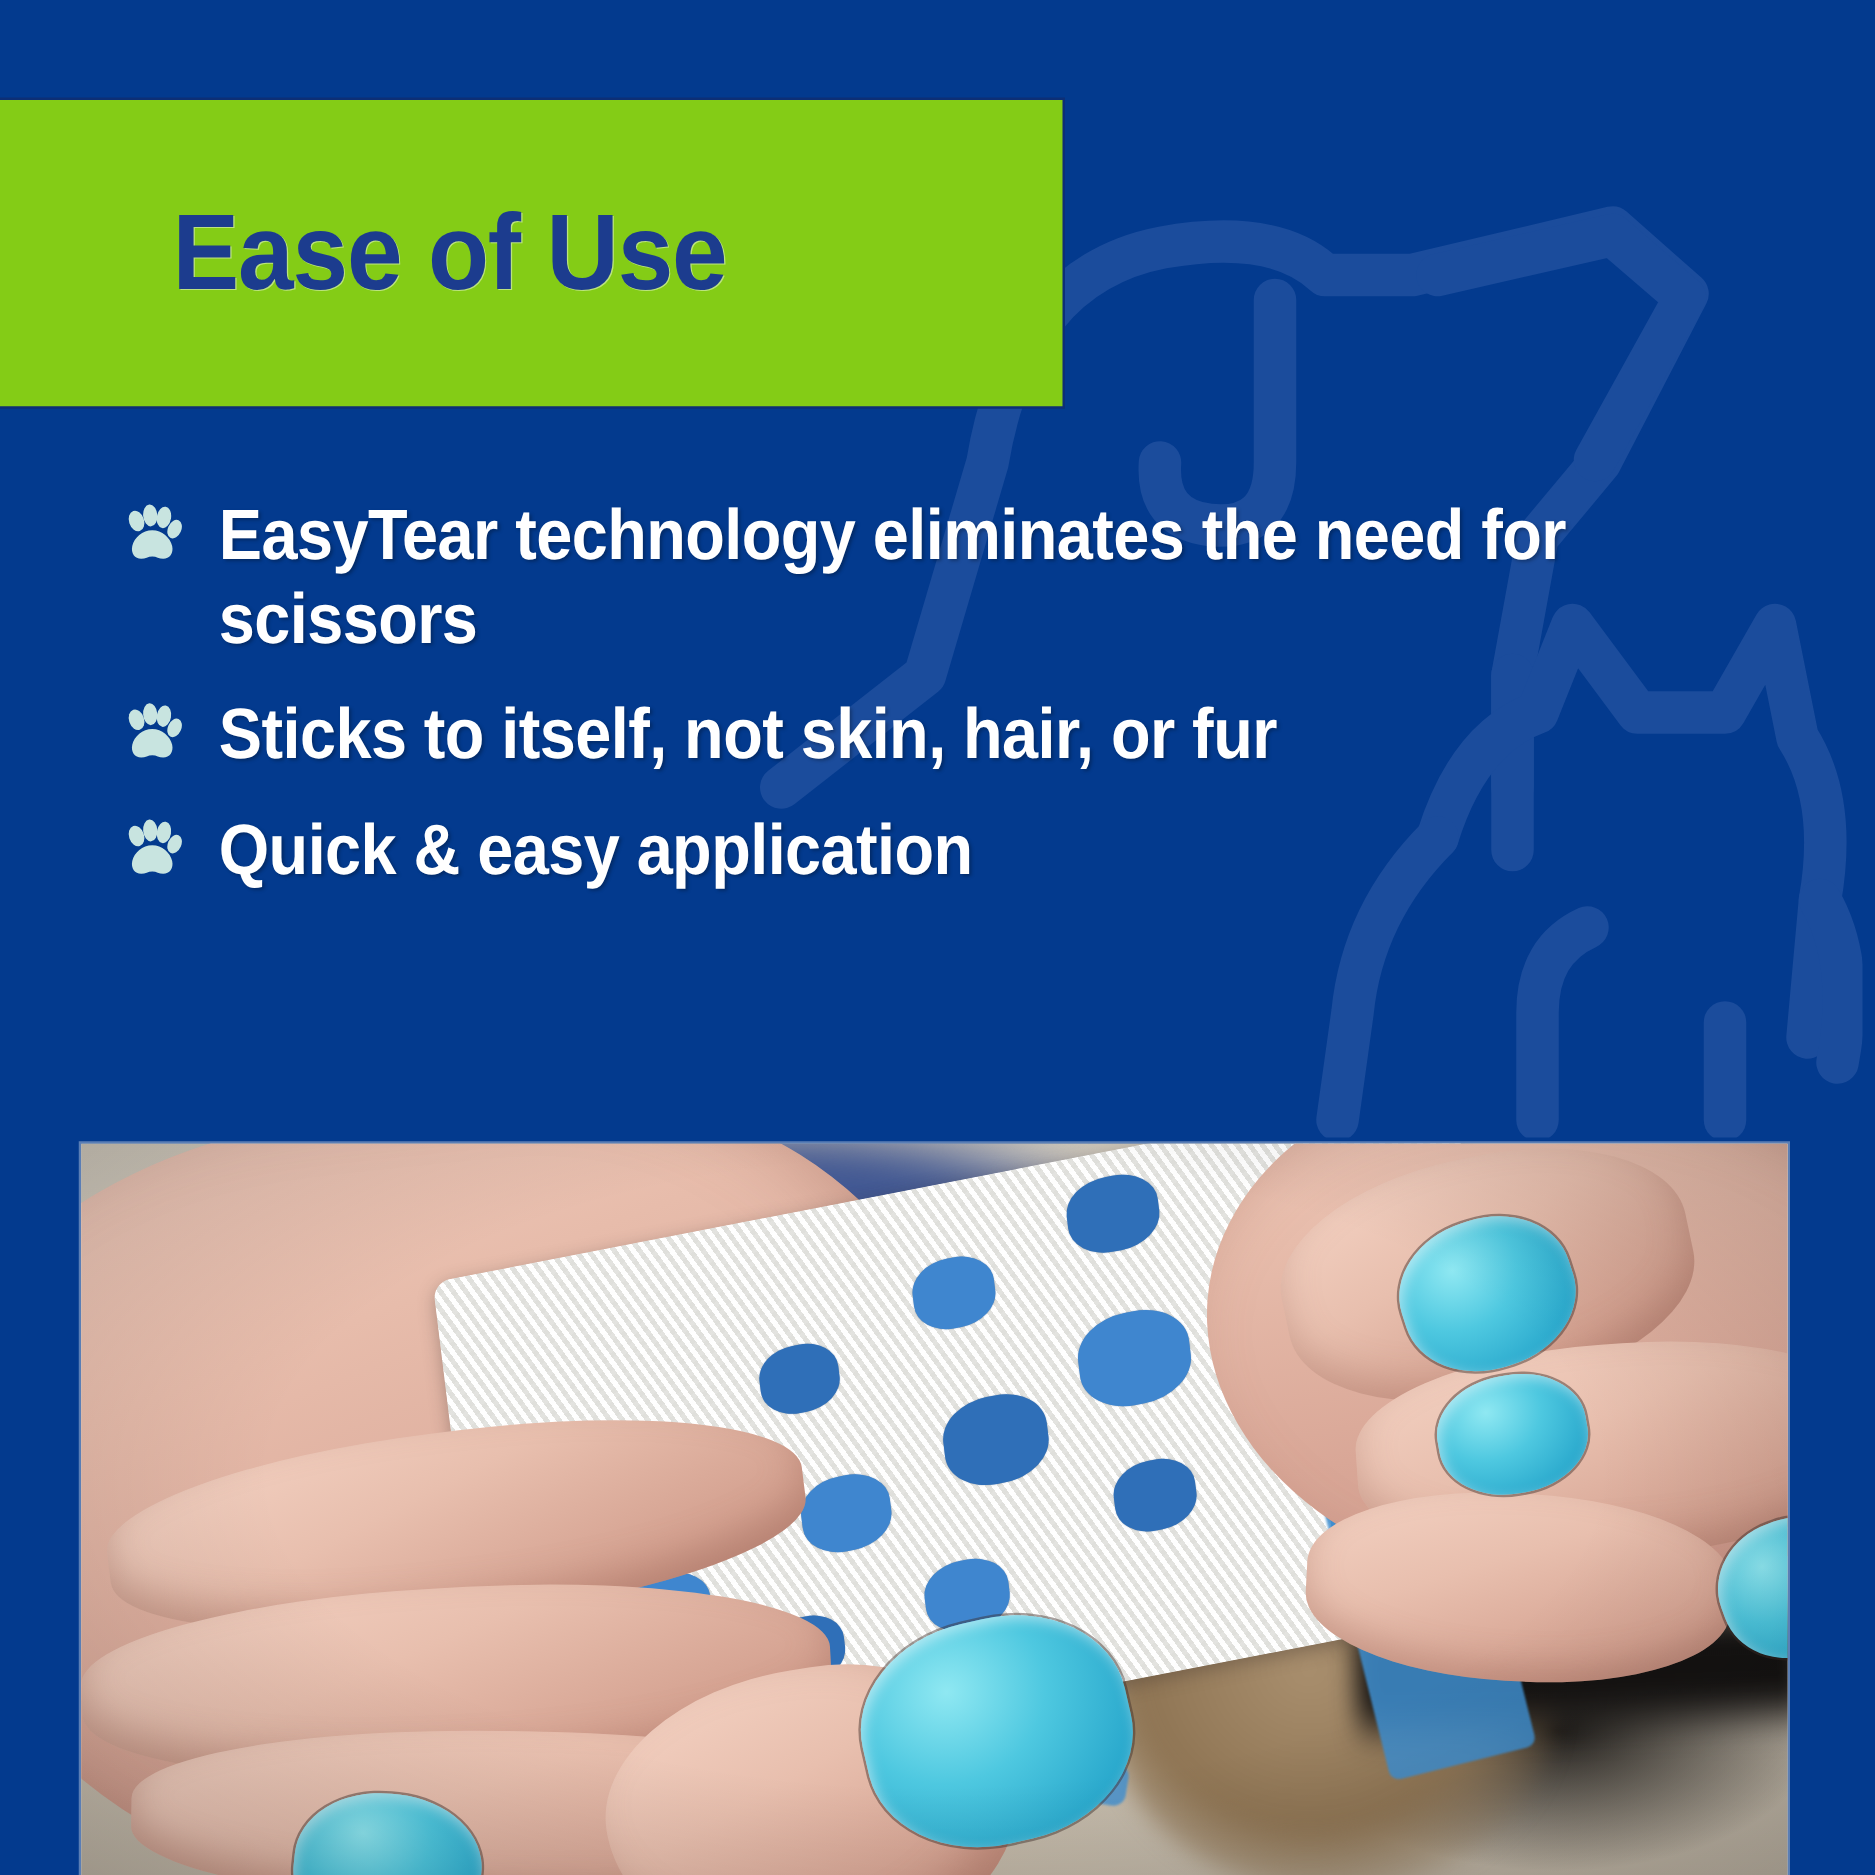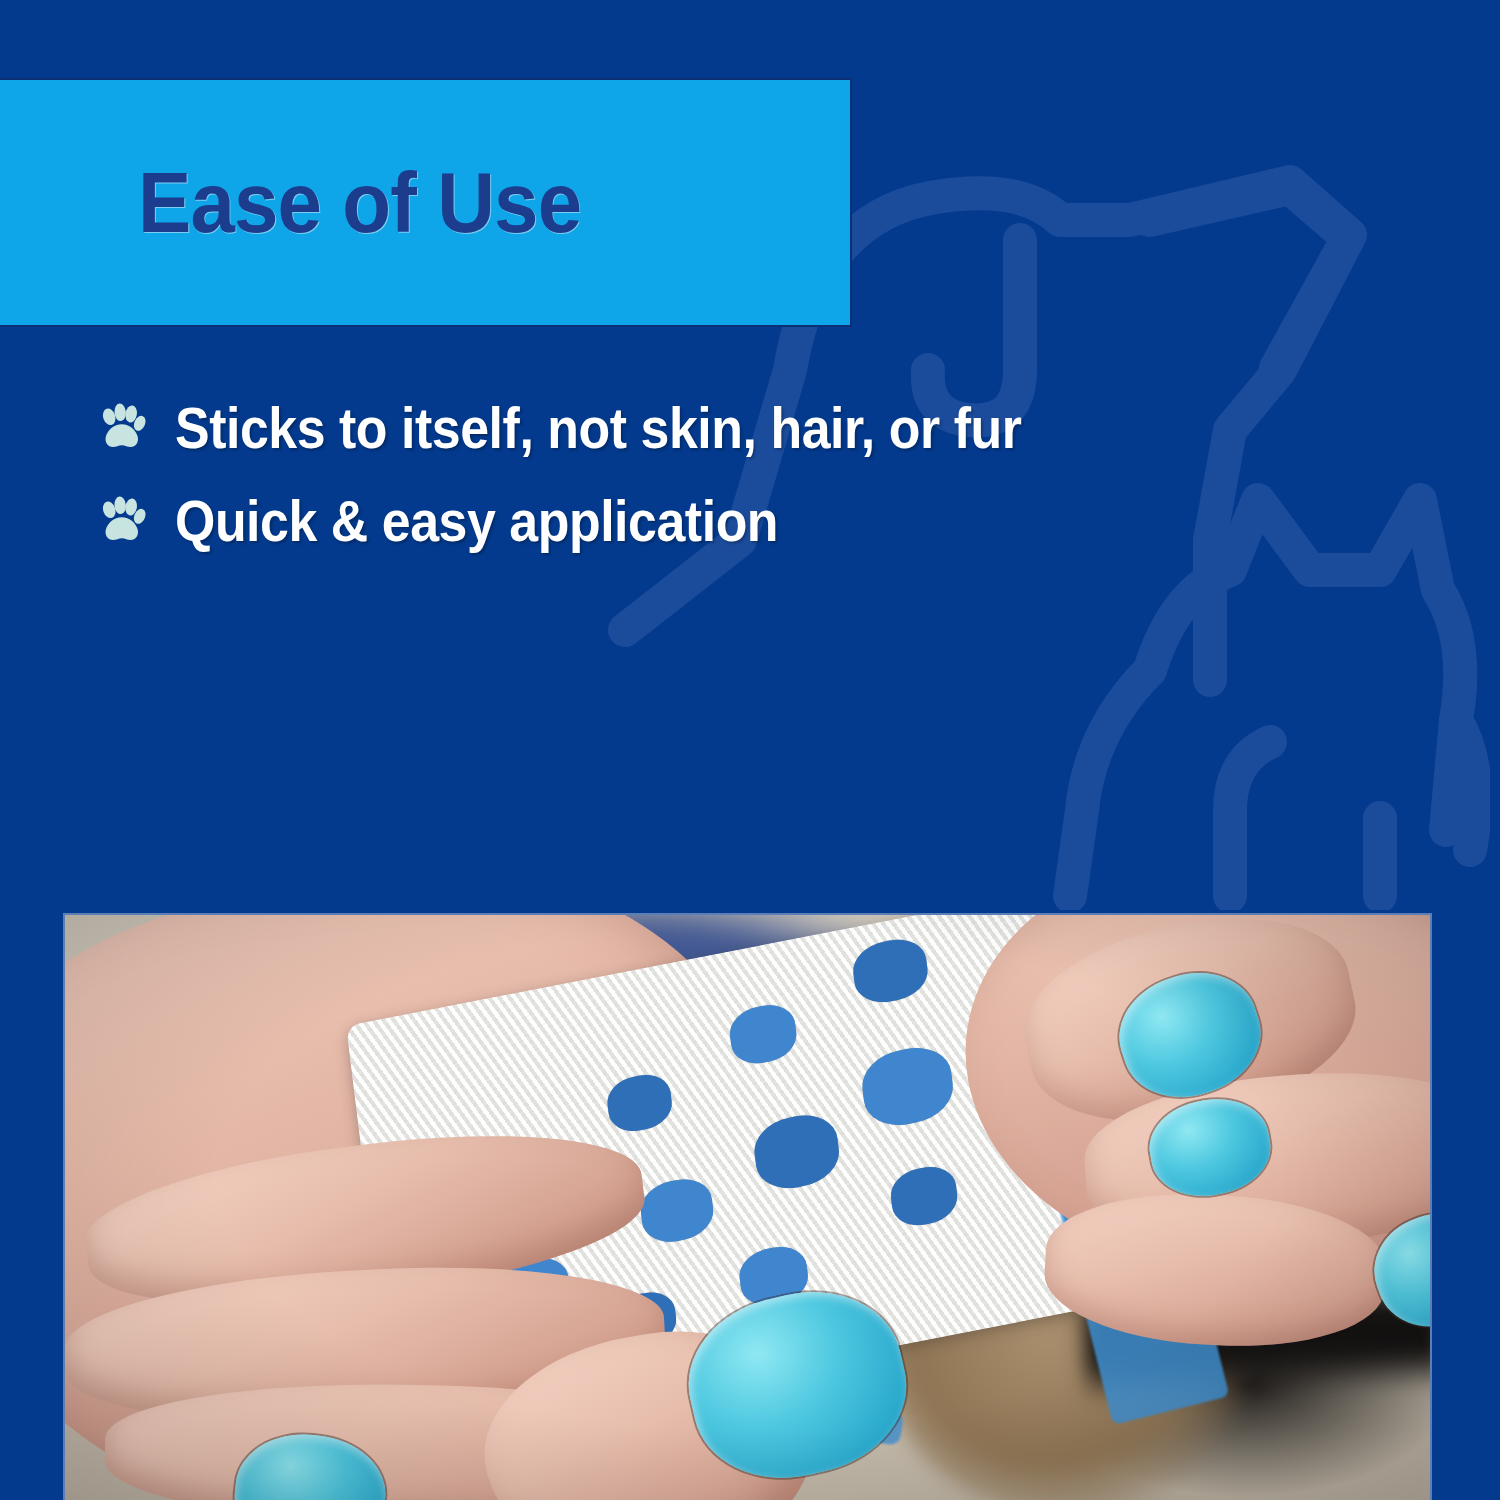--- a/index.html
+++ b/index.html
@@ -11,21 +11,21 @@
   #root{position:relative;width:1500px;height:1500px;background:#033a8e;overflow:hidden;}
 
   
   #watermark{position:absolute;left:0;top:0;width:1500px;height:1500px;
              pointer-events:none;overflow:hidden;}
   #watermark svg{position:absolute;left:590px;top:70px;}
 
   
   #banner{
     position:absolute;left:0;top:80px;width:850px;height:245px;
-    background:#0ea5e9;
+    background:#84cc16;
     box-shadow:0 0 0 2px #0d2f76;
     display:flex;align-items:center;
   }
   #banner-title{
     margin-left:138px;
     color:#1c3c8e;
     font-family:"Liberation Sans",sans-serif;
     font-weight:700;
     font-size:86px;
     line-height:.95;
@@ -183,20 +183,32 @@
       <path d="M866 650 Q895 700 880 780"></path>
     </svg>
   </div>
 
   <div id="banner">
     <div id="banner-title">Ease of Use</div>
   </div>
 
   <div id="bullets">
 
+    <div class="bullet" id="b1">
+      <span class="paw">
+        <svg viewBox="0 0 64 64" width="52" height="52" fill="#c8e4e0">
+          <ellipse cx="17.5" cy="17" rx="7.4" ry="10.4" transform="rotate(-18 17.5 17)"></ellipse>
+          <ellipse cx="31" cy="11.5" rx="7" ry="10.8" transform="rotate(-5 31 11.5)"></ellipse>
+          <ellipse cx="44.5" cy="13.5" rx="7" ry="10.6" transform="rotate(10 44.5 13.5)"></ellipse>
+          <ellipse cx="55" cy="25" rx="6.6" ry="9.6" transform="rotate(24 55 25)"></ellipse>
+          <path d="M33 26c9.6 0 17.8 7.4 19.6 15.6 1.6 7.2-2.6 12.6-8.8 12.6-4.2 0-6.6-2.3-10.8-2.3s-6.7 2.3-10.9 2.3c-6.2 0-10.4-5.4-8.8-12.6C15.1 33.4 23.4 26 33 26z"></path>
+        </svg>
+      </span>
+      <span class="bullet-text">EasyTear technology eliminates the need for scissors</span>
+    </div>
 
     <div class="bullet" id="b3">
       <span class="paw">
         <svg viewBox="0 0 64 64" width="52" height="52" fill="#c8e4e0">
           <ellipse cx="17.5" cy="17" rx="7.4" ry="10.4" transform="rotate(-18 17.5 17)"></ellipse>
           <ellipse cx="31" cy="11.5" rx="7" ry="10.8" transform="rotate(-5 31 11.5)"></ellipse>
           <ellipse cx="44.5" cy="13.5" rx="7" ry="10.6" transform="rotate(10 44.5 13.5)"></ellipse>
           <ellipse cx="55" cy="25" rx="6.6" ry="9.6" transform="rotate(24 55 25)"></ellipse>
           <path d="M33 26c9.6 0 17.8 7.4 19.6 15.6 1.6 7.2-2.6 12.6-8.8 12.6-4.2 0-6.6-2.3-10.8-2.3s-6.7 2.3-10.9 2.3c-6.2 0-10.4-5.4-8.8-12.6C15.1 33.4 23.4 26 33 26z"></path>
         </svg>

